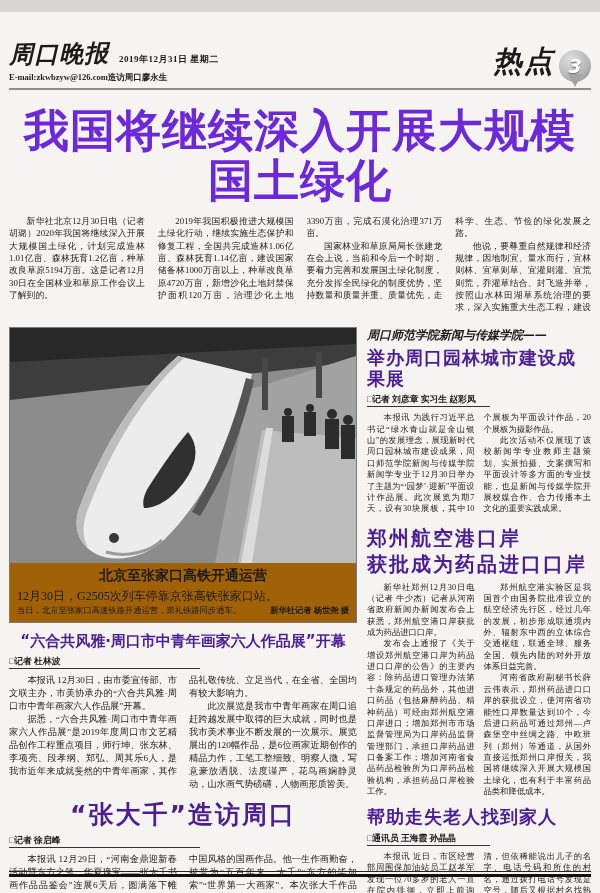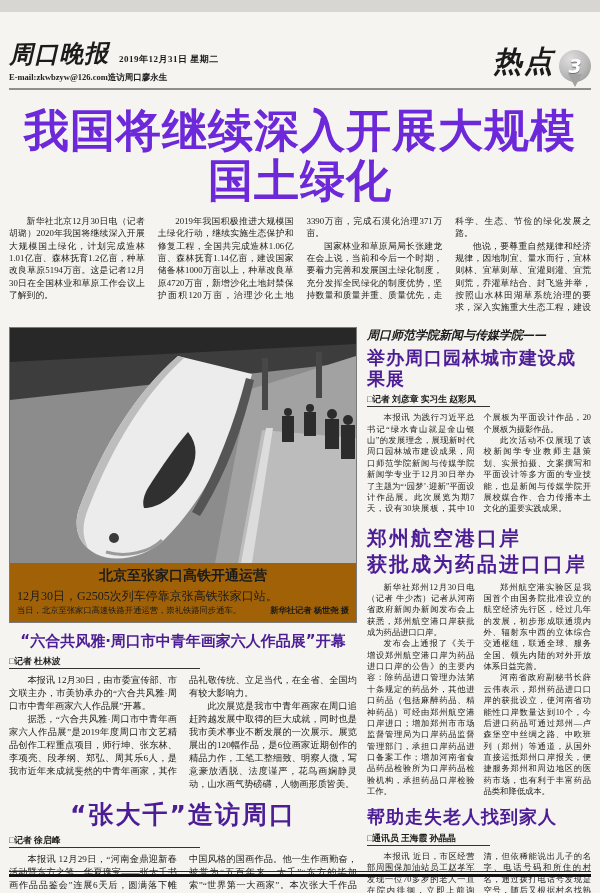--- a/index.html
+++ b/index.html
@@ -174,21 +174,21 @@
             <p>此次活动不仅展现了该校新闻学专业教师主题策划、实景拍摄、文案撰写和平面设计等多方面的专业技能，也是新闻与传媒学院开展校媒合作、合力传播本土文化的重要实践成果。</p>
           </div>
       </article>
 
       <article>
         <h2 class="headline h-2line"><span>郑州航空港口岸</span><br><span>获批成为药品进口口岸</span></h2>
         <div class="body body-r">
             <p>新华社郑州12月30日电（记者 牛少杰）记者从河南省政府新闻办新闻发布会上获悉，郑州航空港口岸获批成为药品进口口岸。</p>
             <p>发布会上通报了《关于增设郑州航空港口岸为药品进口口岸的公告》的主要内容：除药品进口管理办法第十条规定的药品外，其他进口药品（包括麻醉药品、精神药品）可经由郑州航空港口岸进口；增加郑州市市场监督管理局为口岸药品监督管理部门，承担口岸药品进口备案工作；增加河南省食品药品检验所为口岸药品检验机构，承担药品口岸检验工作。</p>
             <p>郑州航空港实验区是我国首个由国务院批准设立的航空经济先行区，经过几年的发展，初步形成联通境内外、辐射东中西的立体综合交通枢纽，联通全球、服务全国、领先内陆的对外开放体系日益完善。</p>
-            <p>河南省政府副秘书长薛云伟表示，郑州药品进口口岸的获批设立，使河南省功能性口岸数量达到10个，今后进口药品可通过郑州—卢森堡空中丝绸之路、中欧班列（郑州）等通道，从国外直接运抵郑州口岸报关，便捷服务郑州和周边地区的医药市场，也有利于丰富药品品类和降低成本。</p>
+            <p>河南省政府副秘书长薛云伟表示，郑州药品进口口岸的获批设立，使河南省功能性口岸数量达到10个，今后进口药品可通过郑州—卢森堡空中丝绸之路、中欧班列（郑州）等通道，从国外直接运抵郑州口岸报关，我国将继续深入开展大规模国土绿化，也有利于丰富药品品类和降低成本。</p>
           </div>
       </article>
 
       <article>
         <h2 class="headline h-right">帮助走失老人找到家人</h2>
         <div class="byline">□通讯员 王海霞 孙晶晶</div>
         <div class="body body-r">
             <p>本报讯 近日，市区经营部周围保加油站员工赵孝军发现一位70多岁的老人一直在院内徘徊，立即上前询问，得知老人找不到家了。</p>
             <p>当时天也黑了，外面还下着小雨，老人冻得瑟瑟发抖，赵孝军便把老人领到便利店内取暖，并搬来凳子让老人坐下休息。经过耐心询问，发现老人有些神志不清，但依稀能说出儿子的名字、电话号码和所住的村名，通过拨打电话号发现是空号，随后又根据村名找熟人打电话询问，经过多方联系，终于联系上了老人家属。老人的儿子来到加油站后激动地说：“父母有老年痴呆症，已经找她几个小时了，万分着急，真是谢谢你们了！”</p>
           </div>

